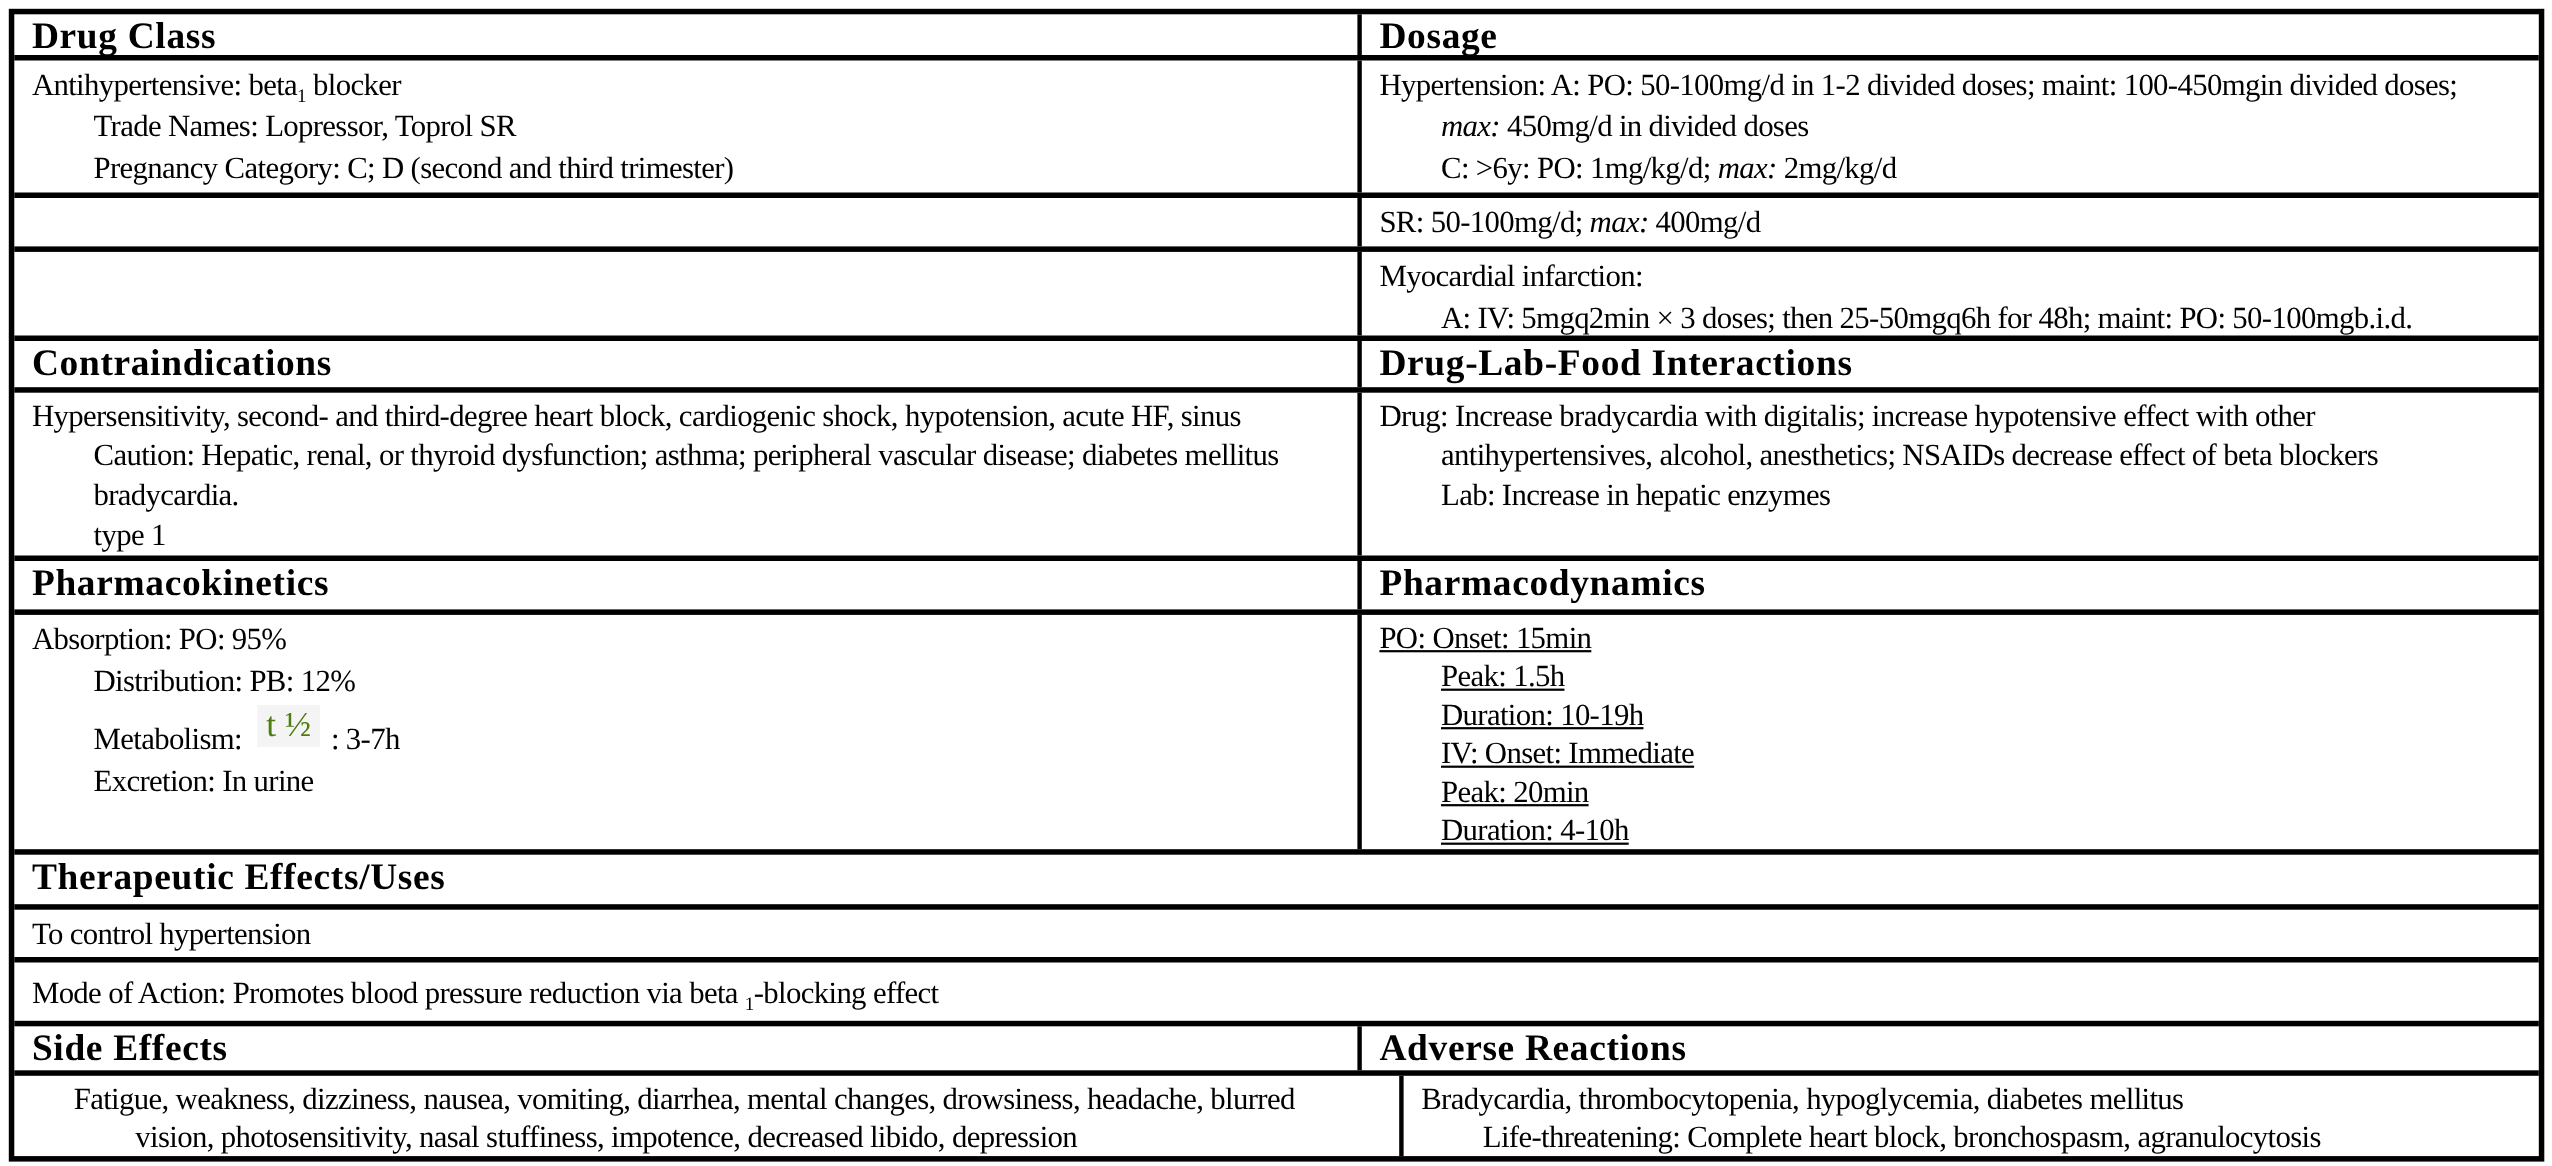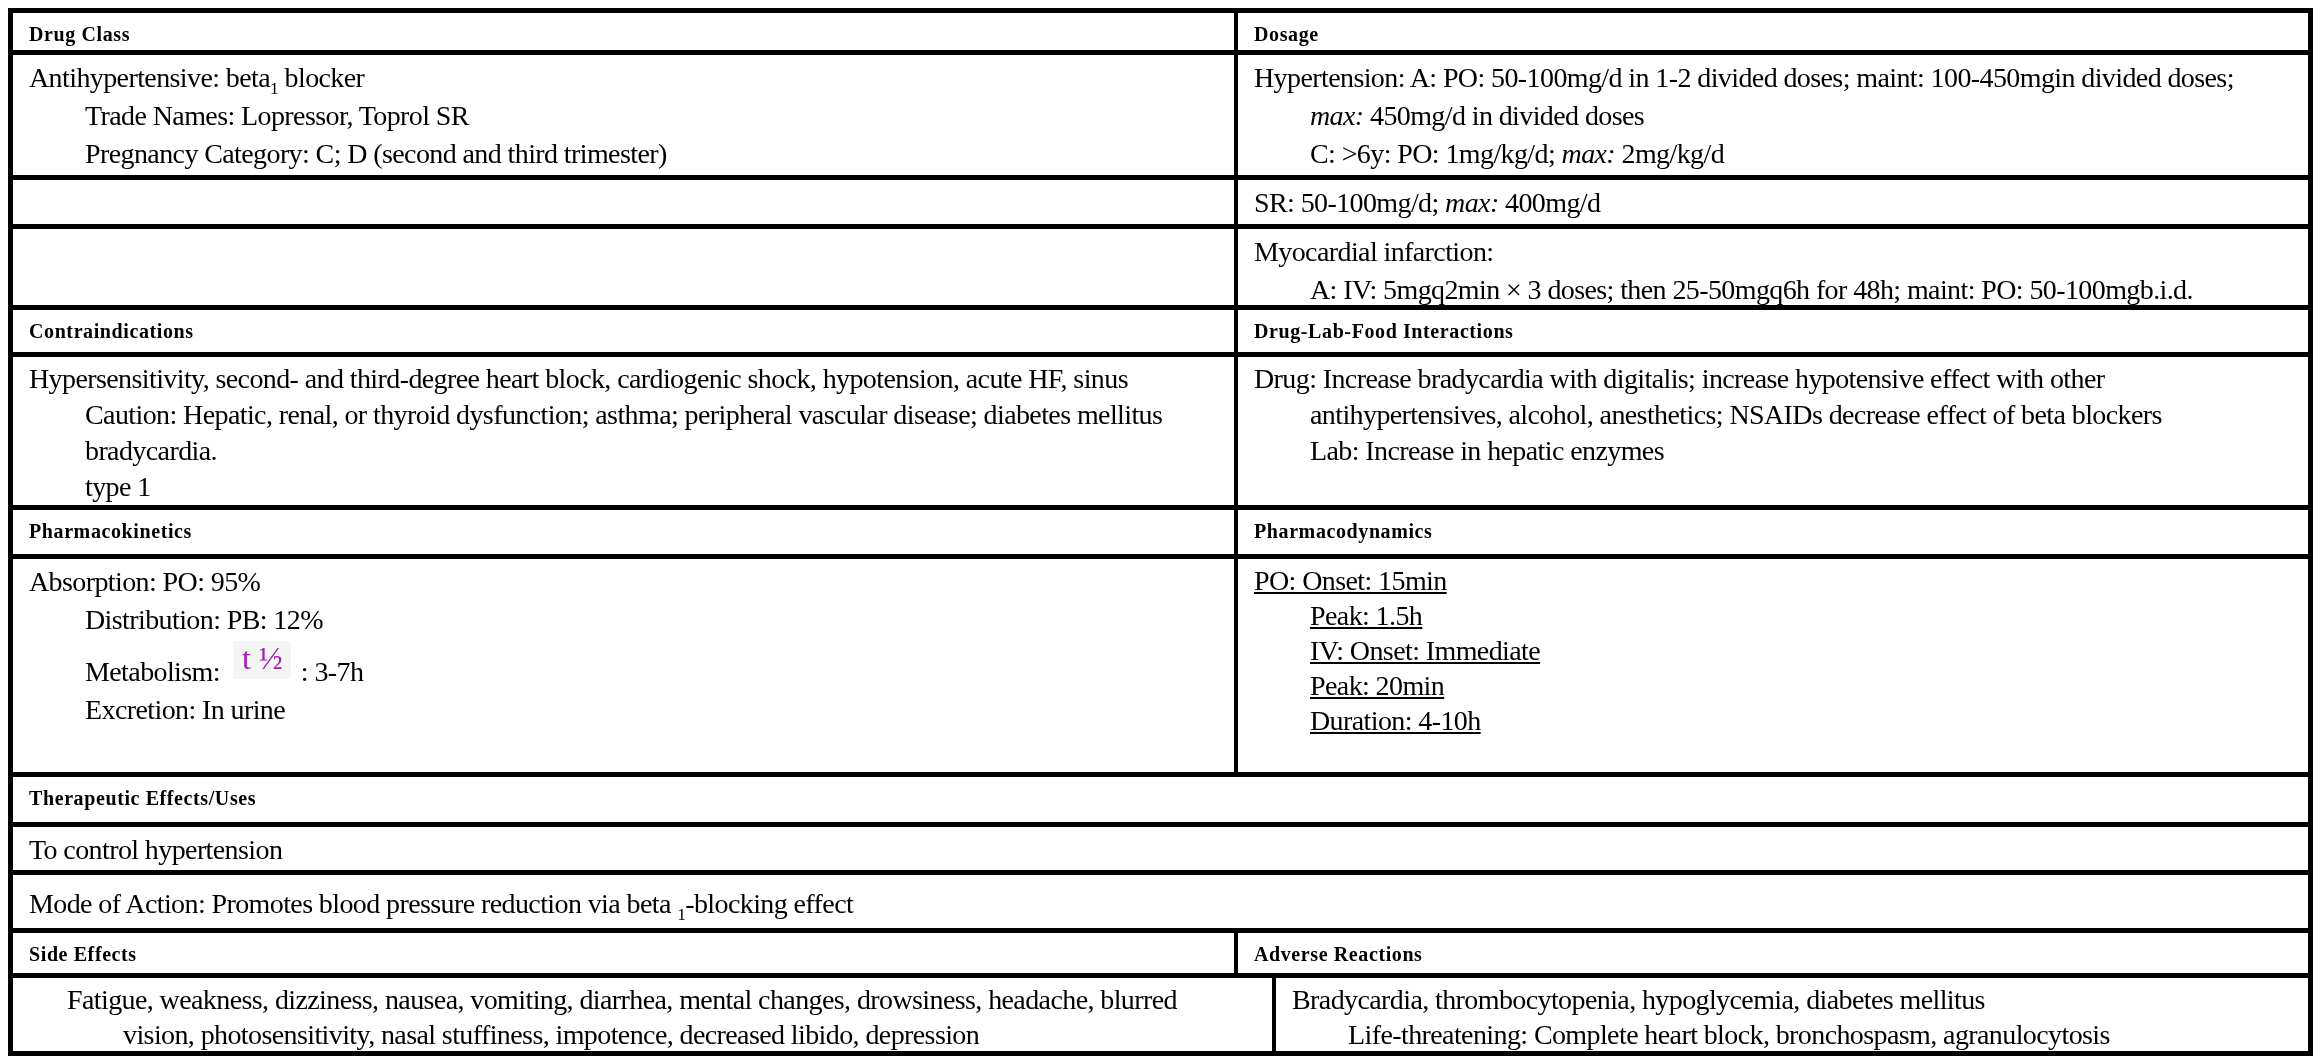--- a/index.html
+++ b/index.html
@@ -15,36 +15,36 @@
     display:flex;flex-direction:column;background:#fff;
   }
   .row{display:flex;box-sizing:border-box;border-bottom:5px solid #000;flex:none;}
   .row.last{border-bottom:none;padding-left:38px;}
   .cell{box-sizing:border-box;padding:4px 10px 0 16px;overflow:hidden;}
   .cell.left{width:1225px;flex:none;border-right:4px solid #000;}
   .cell.right{flex:1;}
   .cell.full{width:100%;}
   .hdr .cell{padding-top:3px;}
   .hdr-text{
-    font-weight:bold;font-size:20px;letter-spacing:0.6px;line-height:36px;
+    font-weight:bold;font-size:34px;letter-spacing:0.6px;line-height:36px;
     white-space:nowrap;
   }
   .line{
     font-size:28px;letter-spacing:-0.6px;line-height:38px;white-space:nowrap;
   }
   .line.indent{padding-left:56px;}
   .pd .line{line-height:35px;text-decoration:underline;}
   .r6 .line{line-height:36px;}
   .r13 .line{line-height:35px;}
   sub{font-size:0.62em;line-height:0;}
   .it{font-style:italic;}
   .metab{margin-top:14px;}
   .thalf{
     display:inline-block;font-size:32px;letter-spacing:0;
-    color:#a21caf;background:#f4f4f4;
+    color:#4d7c0f;background:#f4f4f4;
     padding:2px 8px 6px 8px;margin:0 10px 0 14px;
     position:relative;top:-12px;line-height:30px;
   }
   
   .r1{height:42px}.r2{height:125px}.r3{height:49px}.r4{height:81px}
   .r5{height:47px}.r6{height:153px}.r7{height:49px}.r8{height:218px}
   .r9{height:50px}.r10{height:48px}.r11{height:58px}.r12{height:45px}
   .r13{height:73px}
 </style>
 </head>
@@ -125,20 +125,21 @@
     <div class="row r8">
       <div class="cell left">
         <div class="line">Absorption: PO: 95%</div>
         <div class="line indent">Distribution: PB: 12%</div>
         <div class="line indent metab"><span>Metabolism:</span><span class="thalf">t ½</span><span>: 3-7h</span></div>
         <div class="line indent">Excretion: In urine</div>
       </div>
       <div class="cell right pd">
         <div class="line">PO: Onset: 15min</div>
         <div class="line indent">Peak: 1.5h</div>
+        <div class="line indent">Duration: 10-19h</div>
         <div class="line indent">IV: Onset: Immediate</div>
         <div class="line indent">Peak: 20min</div>
         <div class="line indent">Duration: 4-10h</div>
       </div>
     </div>
 
     <div class="row hdr r9">
       <div class="cell full">
         <div class="hdr-text">Therapeutic Effects/Uses</div>
       </div>

